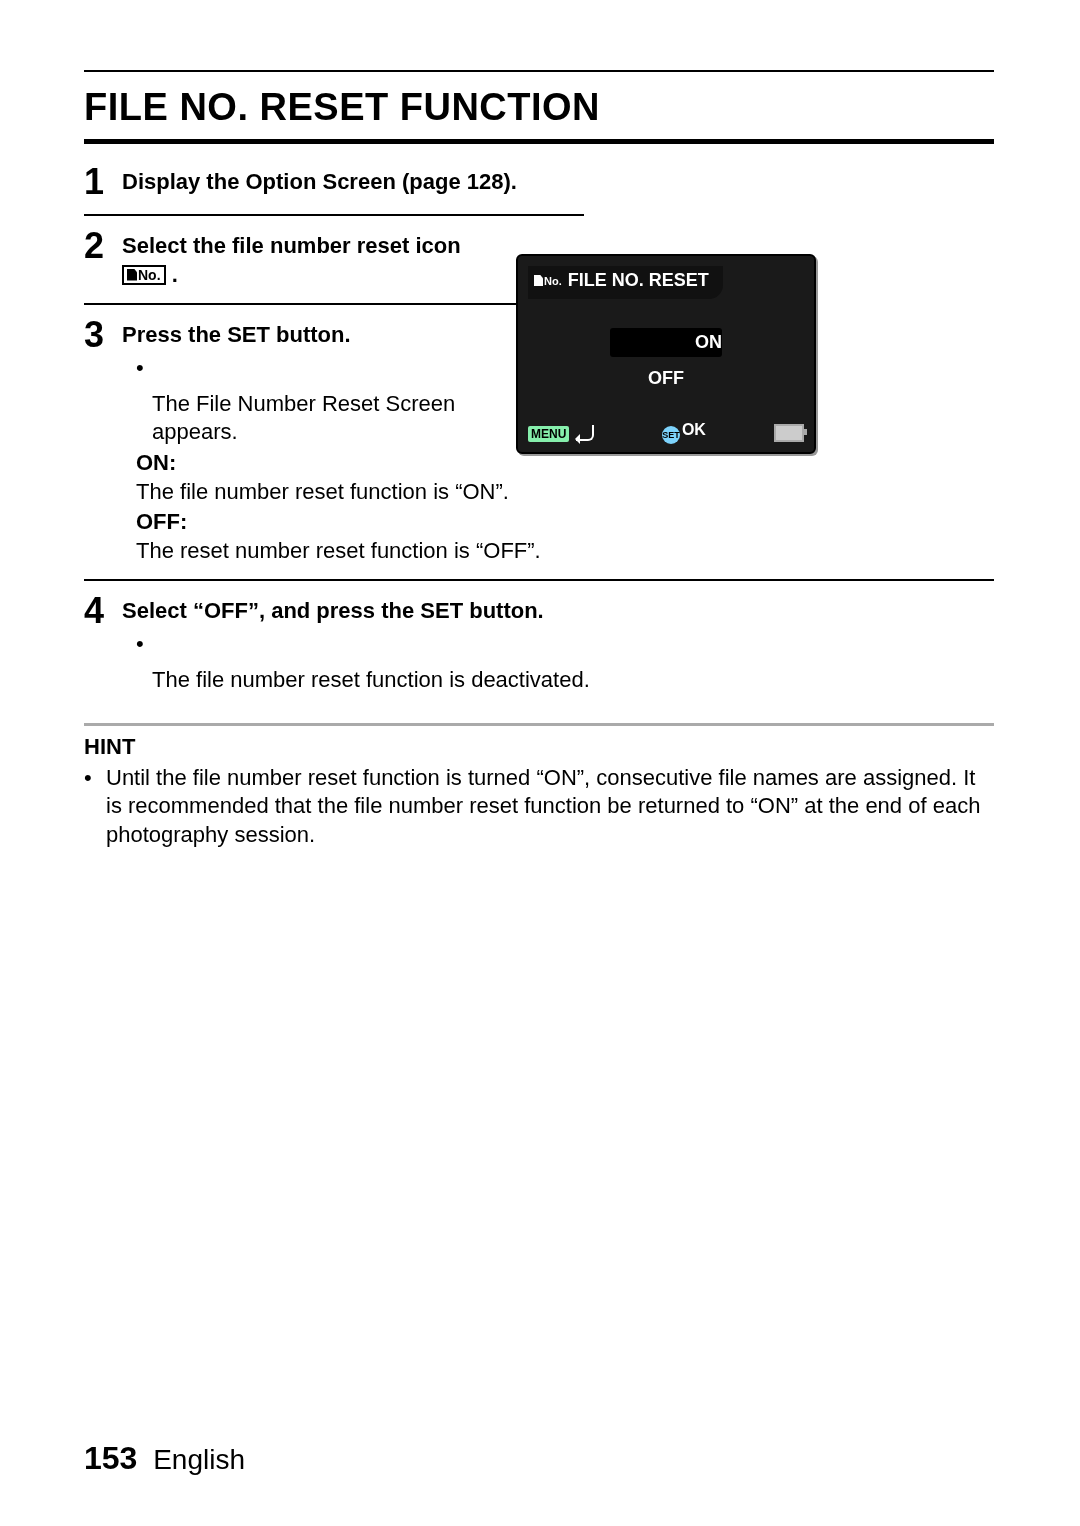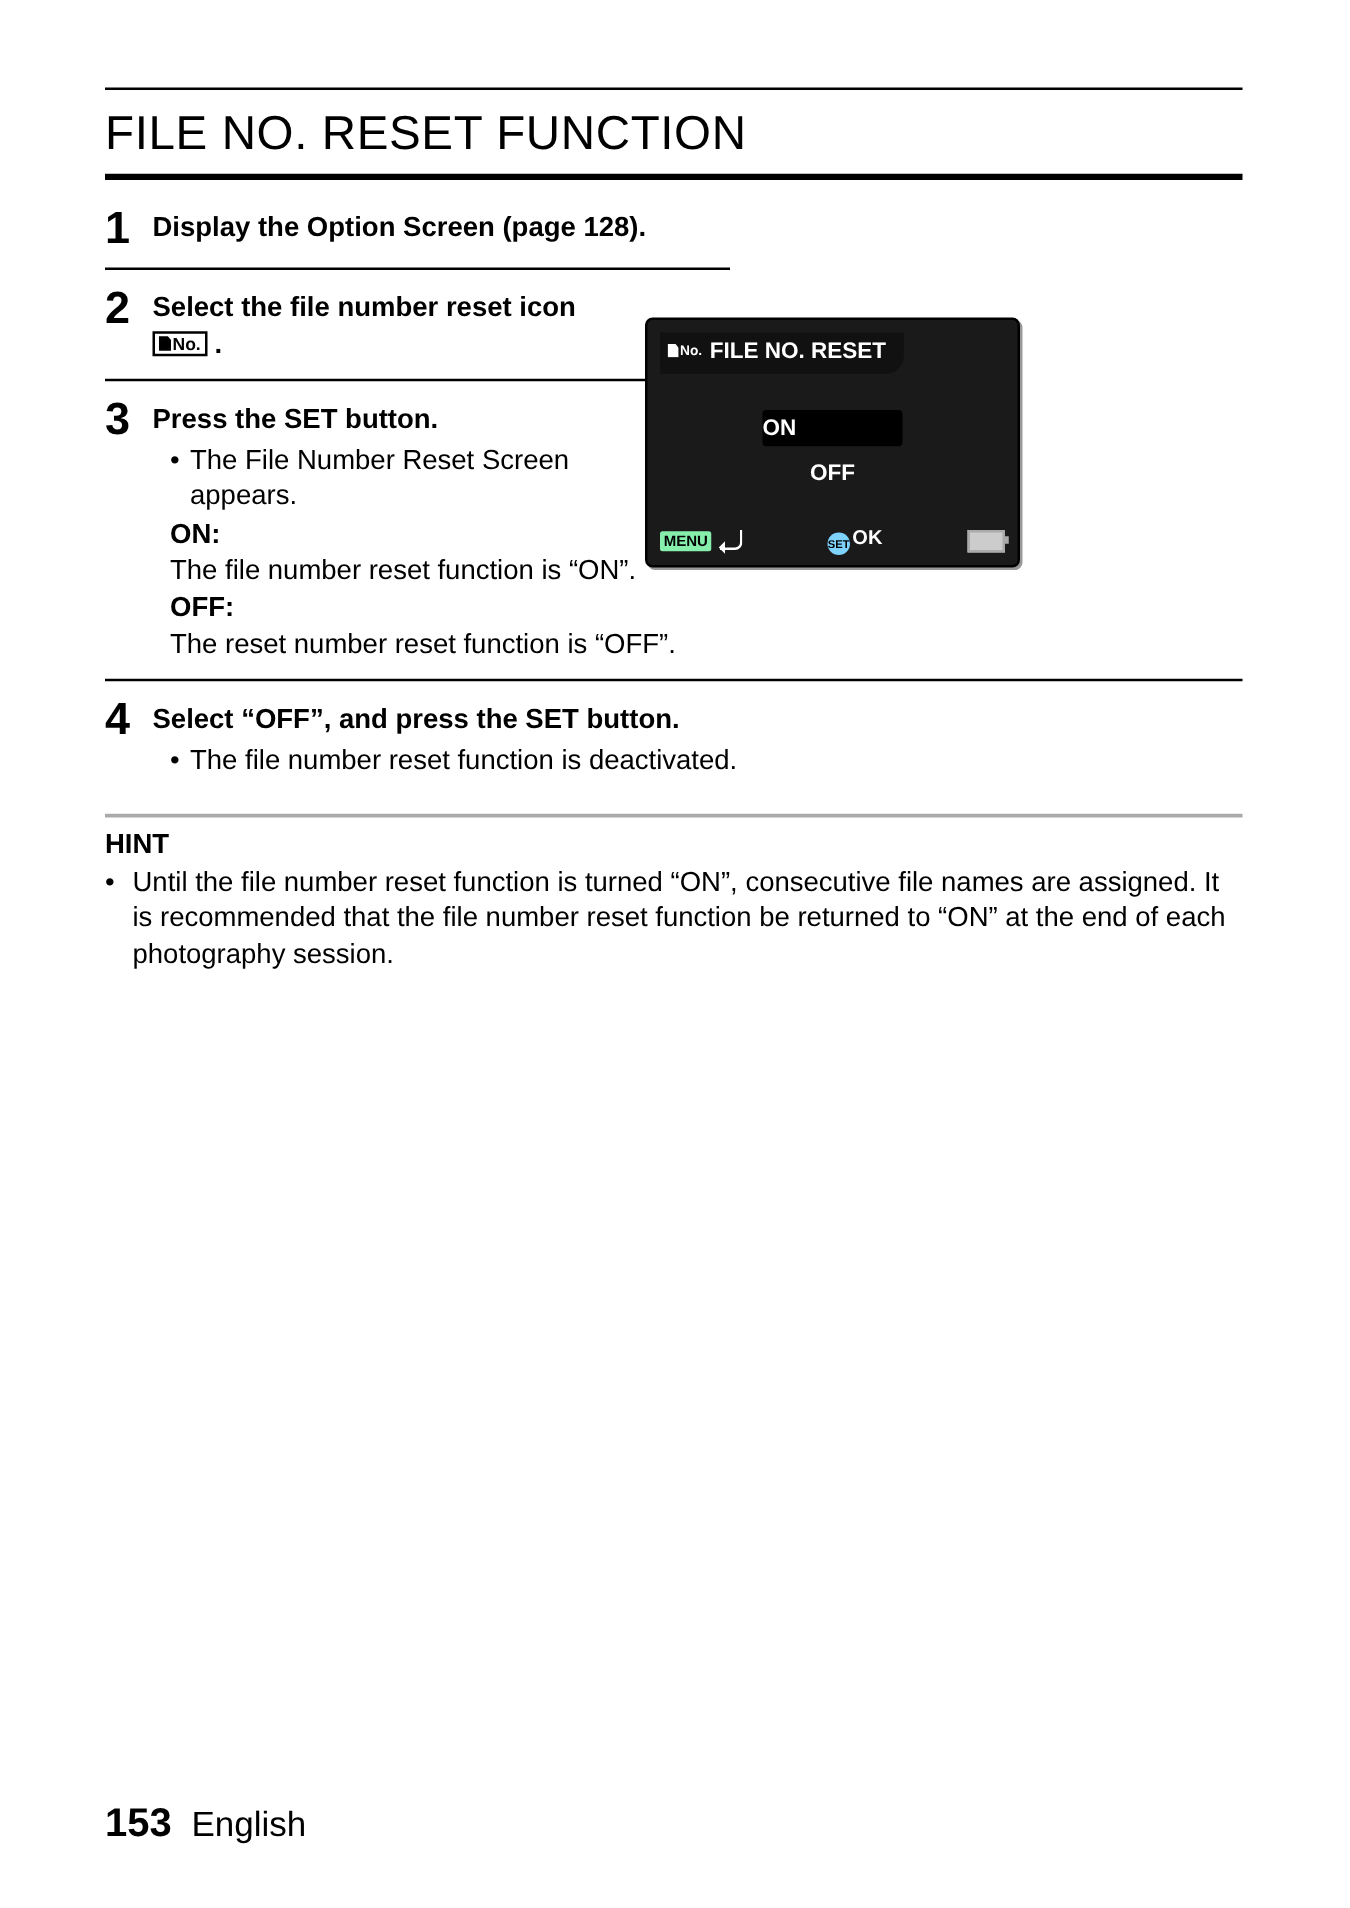--- a/index.html
+++ b/index.html
@@ -15,21 +15,21 @@
   .page {
     position: absolute;
     left: 84px;
     top: 70px;
     width: 910px;
   }
   .rule-thin  { border-top: 2px solid #000; margin: 0; }
   .rule-thick { border-top: 5px solid #000; margin: 0; }
   .title {
     font-size: 38px;
-    font-weight: normal;
+    font-weight: bold;
     letter-spacing: 0.5px;
     margin: 14px 0 10px 0;
   }
   .steps {
     margin-top: 18px;
   }
   .step {
     display: flex;
     align-items: flex-start;
   }
@@ -58,21 +58,21 @@
   .bold { font-weight: bold; }
   .sub-bullet {
     display: flex;
     margin-top: 4px;
     padding-left: 14px;
   }
   .sub-bullet .dot {
     flex: 0 0 auto;
     width: 16px;
   }
-  .sub-bullet .txt { flex: 1 1 auto; }
+  .sub-bullet .txt { flex: 1 1 auto; margin-top: 36px; }
   .def-label { font-weight: bold; margin-top: 2px; padding-left:14px;}
   .def-text  { padding-left: 14px; }
   .icon-box {
     display: inline-block;
     border: 2px solid #000;
     font-size: 14px;
     font-weight: bold;
     padding: 1px 3px;
     vertical-align: 2px;
     line-height: 1;
@@ -113,21 +113,21 @@
     display:inline-block; width:9px; height:11px; background:#fff;
     clip-path: polygon(0 0, 70% 0, 100% 30%, 100% 100%, 0 100%);
     margin-right:1px;
   }
   .lcd-on {
     position: absolute;
     left: 92px; top: 72px;
     width: 112px;
     background: #000;
     border-radius: 3px;
-    text-align: left;
+    text-align: right;
     padding: 4px 0;
     font-size: 18px;
   }
   .lcd-off {
     position: absolute;
     left: 92px; top: 112px;
     width: 112px;
     text-align: center;
     font-size: 18px;
   }

